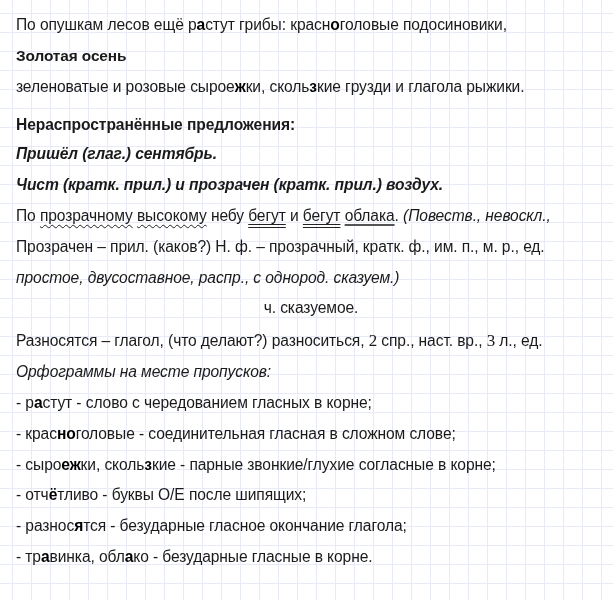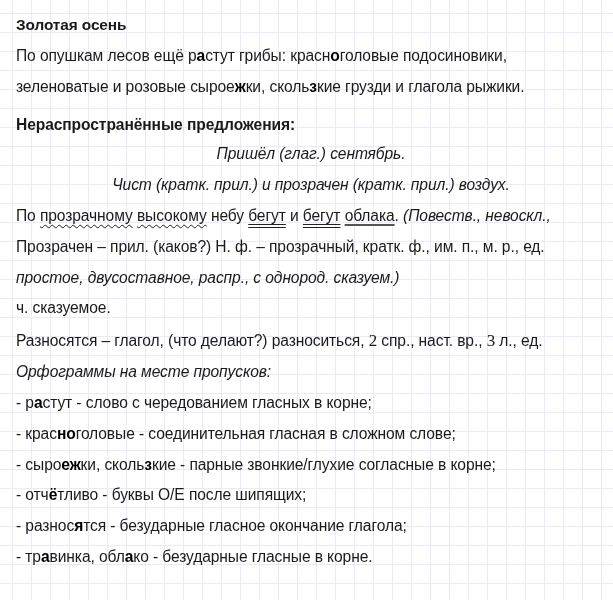--- a/index.html
+++ b/index.html
@@ -13,48 +13,48 @@
     background-position: 12px 13px;
     font-family: "Liberation Sans", sans-serif;
     color: #1a1a1a;
     font-size: 15.6px;
   }
   .page { position: absolute; left: 16px; top: 10px; width: 590px; }
   .line { height: 30.8px; line-height: 30.8px; white-space: nowrap; letter-spacing: -0.1px; }
   .title { font-weight: bold; font-size: 15.4px; }
   .heading { font-weight: bold; margin-top: 8px; }
   .ital { font-style: italic; }
-  .bi { font-style: italic; font-weight: normal; text-align: center; }
+  .bi { font-style: italic; font-weight: bold; }
   b.hl { font-weight: bold; color: #000; }
   .wavy { text-decoration: underline wavy #222; text-underline-offset: 3px; text-decoration-thickness: 1px; }
   .dashdot { border-bottom: 0; background-image: linear-gradient(to right, #222 0 10px, transparent 10px 13px, #222 13px 15px, transparent 15px 19px, #222 19px 21px, transparent 21px); background-repeat: no-repeat; background-size: 100% 2px; background-position: 0 24px; }
   .dbl { text-decoration: underline double #222; text-underline-offset: 3px; }
   .single { text-decoration: underline solid #555; text-underline-offset: 3px; text-decoration-thickness: 2px; }
   .serifnum { font-family: "Liberation Serif", serif; font-size: 17px; }
 </style>
 </head>
 <body>
 
 <div class="page">
+  <div class="line"><span>По опушкам лесов ещё р</span><b class="hl">а</b><span>стут грибы: крас</span><span>н</span><b class="hl">о</b><span>головые подосиновики,</span></div>
+
   <div class="line title">Золотая осень</div>
-
-  <div class="line"><span>По опушкам лесов ещё р</span><b class="hl">а</b><span>стут грибы: крас</span><span>н</span><b class="hl">о</b><span>головые подосиновики,</span></div>
 
   <div class="line"><span>зеленоватые и розовые сыро</span><span>е</span><b class="hl">ж</b><span>ки, сколь</span><b class="hl">з</b><span>кие грузди и глагола рыжики.</span></div>
 
   <div class="line heading" style="height:29px;line-height:29px;">Нераспространённые предложения:</div>
 
   <div class="line bi">Пришёл (глаг.) сентябрь.</div>
   <div class="line bi">Чист (кратк. прил.) и прозрачен (кратк. прил.) воздух.</div>
 
   <div class="line"><span>По </span><span class="wavy">прозрачному</span><span> </span><span class="wavy">высокому</span><span> </span><span class="dashdot">небу</span><span> </span><span class="dbl">бегут</span><span> и </span><span class="dbl">бегут</span><span> </span><span class="single">облака</span><span>. </span><span class="ital">(Повеств., невоскл.,</span></div>
   <div class="line">Прозрачен – прил. (каков?) Н. ф. – прозрачный, кратк. ф., им. п., м. р., ед.</div>
 
   <div class="line ital">простое, двусоставное, распр., с однород. сказуем.)</div>
-  <div class="line" style="height:29px;line-height:29px;">ч. сказуемое.</div>
+  <div class="line" style="height:29px;line-height:29px;text-align:center;">ч. сказуемое.</div>
 
   <div class="line" style="margin-top:4px;"><span>Разносятся – глагол, (что делают?) разноситься, </span><span class="serifnum">2</span><span> спр., наст. вр., </span><span class="serifnum">3</span><span> л., ед.</span></div>
 
   <div class="line ital">Орфограммы на месте пропусков:</div>
 
   <div class="line"><span>- р</span><b class="hl">а</b><span>стут - слово с чередованием гласных в корне;</span></div>
   <div class="line"><span>- крас</span><span></span><b class="hl">но</b><span>головые - соединительная гласная в сложном слове;</span></div>
   <div class="line"><span>- сыро</span><b class="hl">еж</b><span>ки, сколь</span><b class="hl">з</b><span>кие - парные звонкие/глухие согласные в корне;</span></div>
   <div class="line"><span>- отч</span><b class="hl">ё</b><span>тливо - буквы О/Е после шипящих;</span></div>
   <div class="line"><span>- разнос</span><b class="hl">я</b><span>тся - безударные гласное окончание глагола;</span></div>

